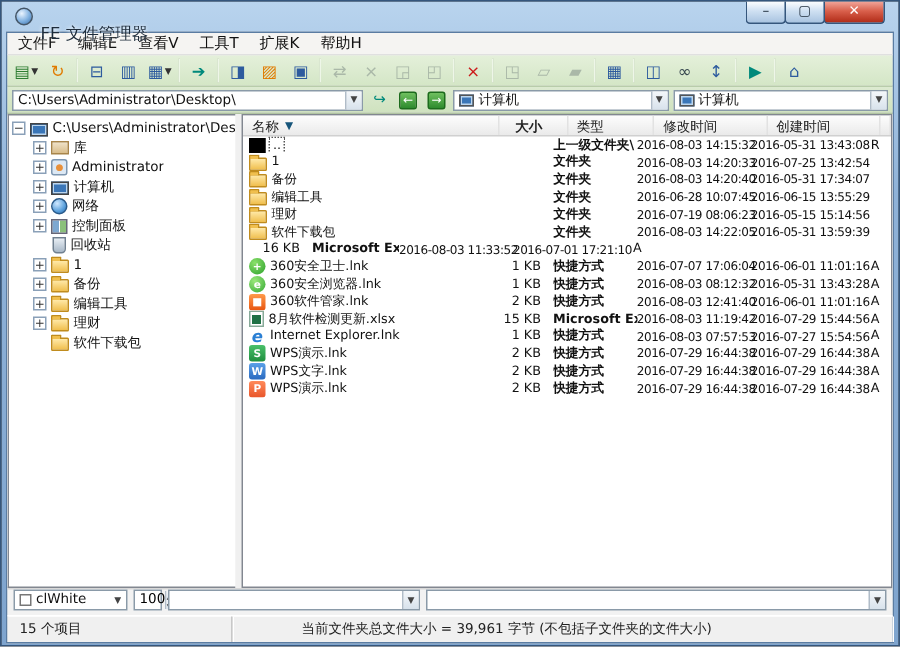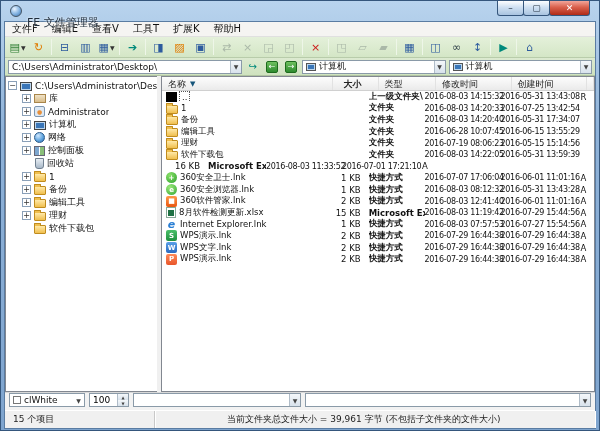--- a/index.html
+++ b/index.html
@@ -102,32 +102,32 @@
   .c-mod, .c-cre { width:76px; font-size:8px; letter-spacing:-0.3px; }
   .c-attr { width:18px; padding-left:4px; }
   .h-name { width:172px; } .h-size { width:46px; justify-content:flex-end; padding-right:16px;font-weight:bold;}
   .h-type { width:58px; } .h-mod { width:76px; } .h-cre { width:76px; } .h-attr { flex:1; }
   .focus-rect { outline:1px dotted #555; padding:0 2px; }
   
   .controlsrow { height:18px; background:#f2f2f2; display:flex; align-items:flex-start; gap:4px; padding:0 4px;
       border-top:1px solid #d8d8d8; flex:none;}
   .color-combo { width:76px; height:14px; }
   .swatch { width:8px; height:8px; background:#fff; border:1px solid #777; margin-right:3px; flex:none;}
-  .spinner { width:40px; height:14px; background:#fff; border:1px solid #8a9aa8; display:flex; align-items:center; font-size:9px; }
+  .spinner { width:19px; height:14px; background:#fff; border:1px solid #8a9aa8; display:flex; align-items:center; font-size:9px; }
   .spinner .val { flex:1; padding-left:3px; }
   .spin-btns { width:11px; height:100%; border-left:1px solid #b0bcc8; display:flex; flex-direction:column; }
   .spin-btns span { flex:1; font-size:4px; display:flex; align-items:center; justify-content:center;
       background:linear-gradient(#f4f7fa,#d8e2ec); color:#444;}
   .wide-combo1 { width:168px; height:14px; } .wide-combo2 { flex:1; height:14px; }
   .statusbar { height:18px; background:#f0f0f0; border-top:1px solid #fff; display:flex; font-size:9px;
       color:#222; align-items:stretch; flex:none; }
   .scell { display:flex; align-items:center; padding:0 8px; border-right:1px solid #c8c8c8;
       box-shadow:1px 0 0 #fff; white-space:nowrap; }
   .scell.first { width:150px; flex:none; }
-  .scell.second { flex:1; padding-left:72px; border-right:none; }
+  .scell.second { flex:1; padding-left:46px; border-right:none; }
 </style>
 </head>
 <body>
 
 <div class="aero">
   <div class="titlebar">
     <span class="app-icon"></span>
     <span class="title-text">FE 文件管理器</span>
     <span class="winbtns">
       <span class="winbtn">–</span>

